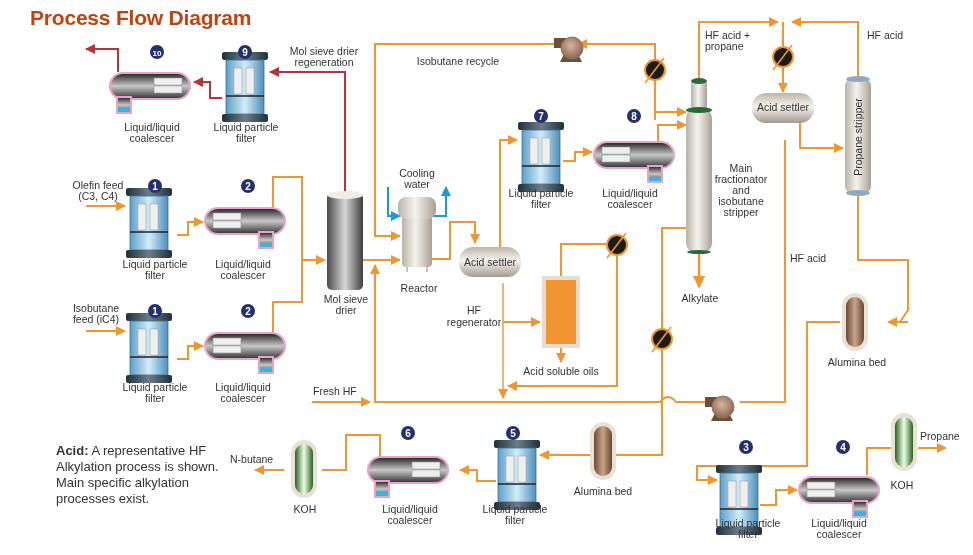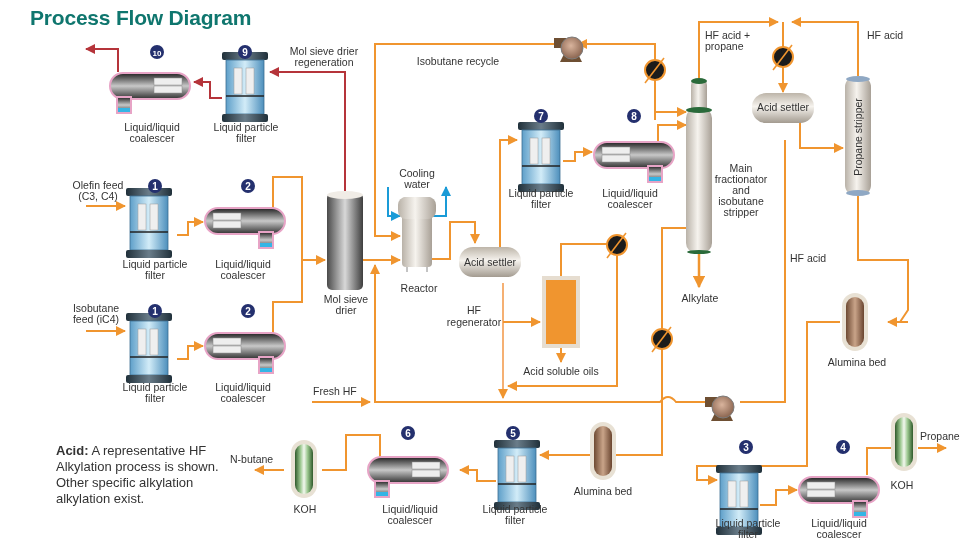--- a/index.html
+++ b/index.html
@@ -1,17 +1,17 @@
 <!DOCTYPE html>
 <html><head>
 <meta charset="utf-8">
 <style>
   html, body { margin:0; padding:0; background:#ffffff; }
   body { width:973px; height:555px; position:relative; overflow:hidden; font-family:"Liberation Sans", sans-serif; }
-  #title { position:absolute; left:30px; top:6px; font-size:21px; font-weight:bold; color:#0f766e; letter-spacing:-0.2px; }
+  #title { position:absolute; left:30px; top:6px; font-size:21px; font-weight:bold; color:#c2410c; letter-spacing:-0.2px; }
   svg#diagram { position:absolute; left:0; top:0; }
   .lbl { font-family:"Liberation Sans", sans-serif; font-size:10.5px; fill:#333333; text-anchor:middle; }
   .lbl-l { text-anchor:start; }
   .badge-txt { font-family:"Liberation Sans", sans-serif; font-size:10px; font-weight:bold; fill:#ffffff; text-anchor:middle; }
   .note { position:absolute; left:56px; top:443px; width:180px; font-size:13px; line-height:16px; color:#333333; }
   .note b { font-weight:bold; }
 </style>
 </head>
 <body>
 
@@ -392,13 +392,13 @@
     <text class="lbl lbl-l" x="867" y="39">HF acid</text>
     <text class="lbl lbl-l" x="790" y="262">HF acid</text>
     <text class="lbl" x="700" y="302">Alkylate</text>
     <text class="lbl" x="561" y="375">Acid soluble oils</text>
     <text class="lbl lbl-l" x="313" y="395">Fresh HF</text>
     <text class="lbl lbl-l" x="230" y="463">N-butane</text>
     <text class="lbl lbl-l" x="920" y="440">Propane</text>
   </g>
 </svg>
 
-<div class="note"><b>Acid:</b><span> A representative HF Alkylation process is shown. Other specific alkylation alkylation exist.</span></div>
+<div class="note"><b>Acid:</b><span> A representative HF Alkylation process is shown. Main specific alkylation processes exist.</span></div>
 
 </body></html>

